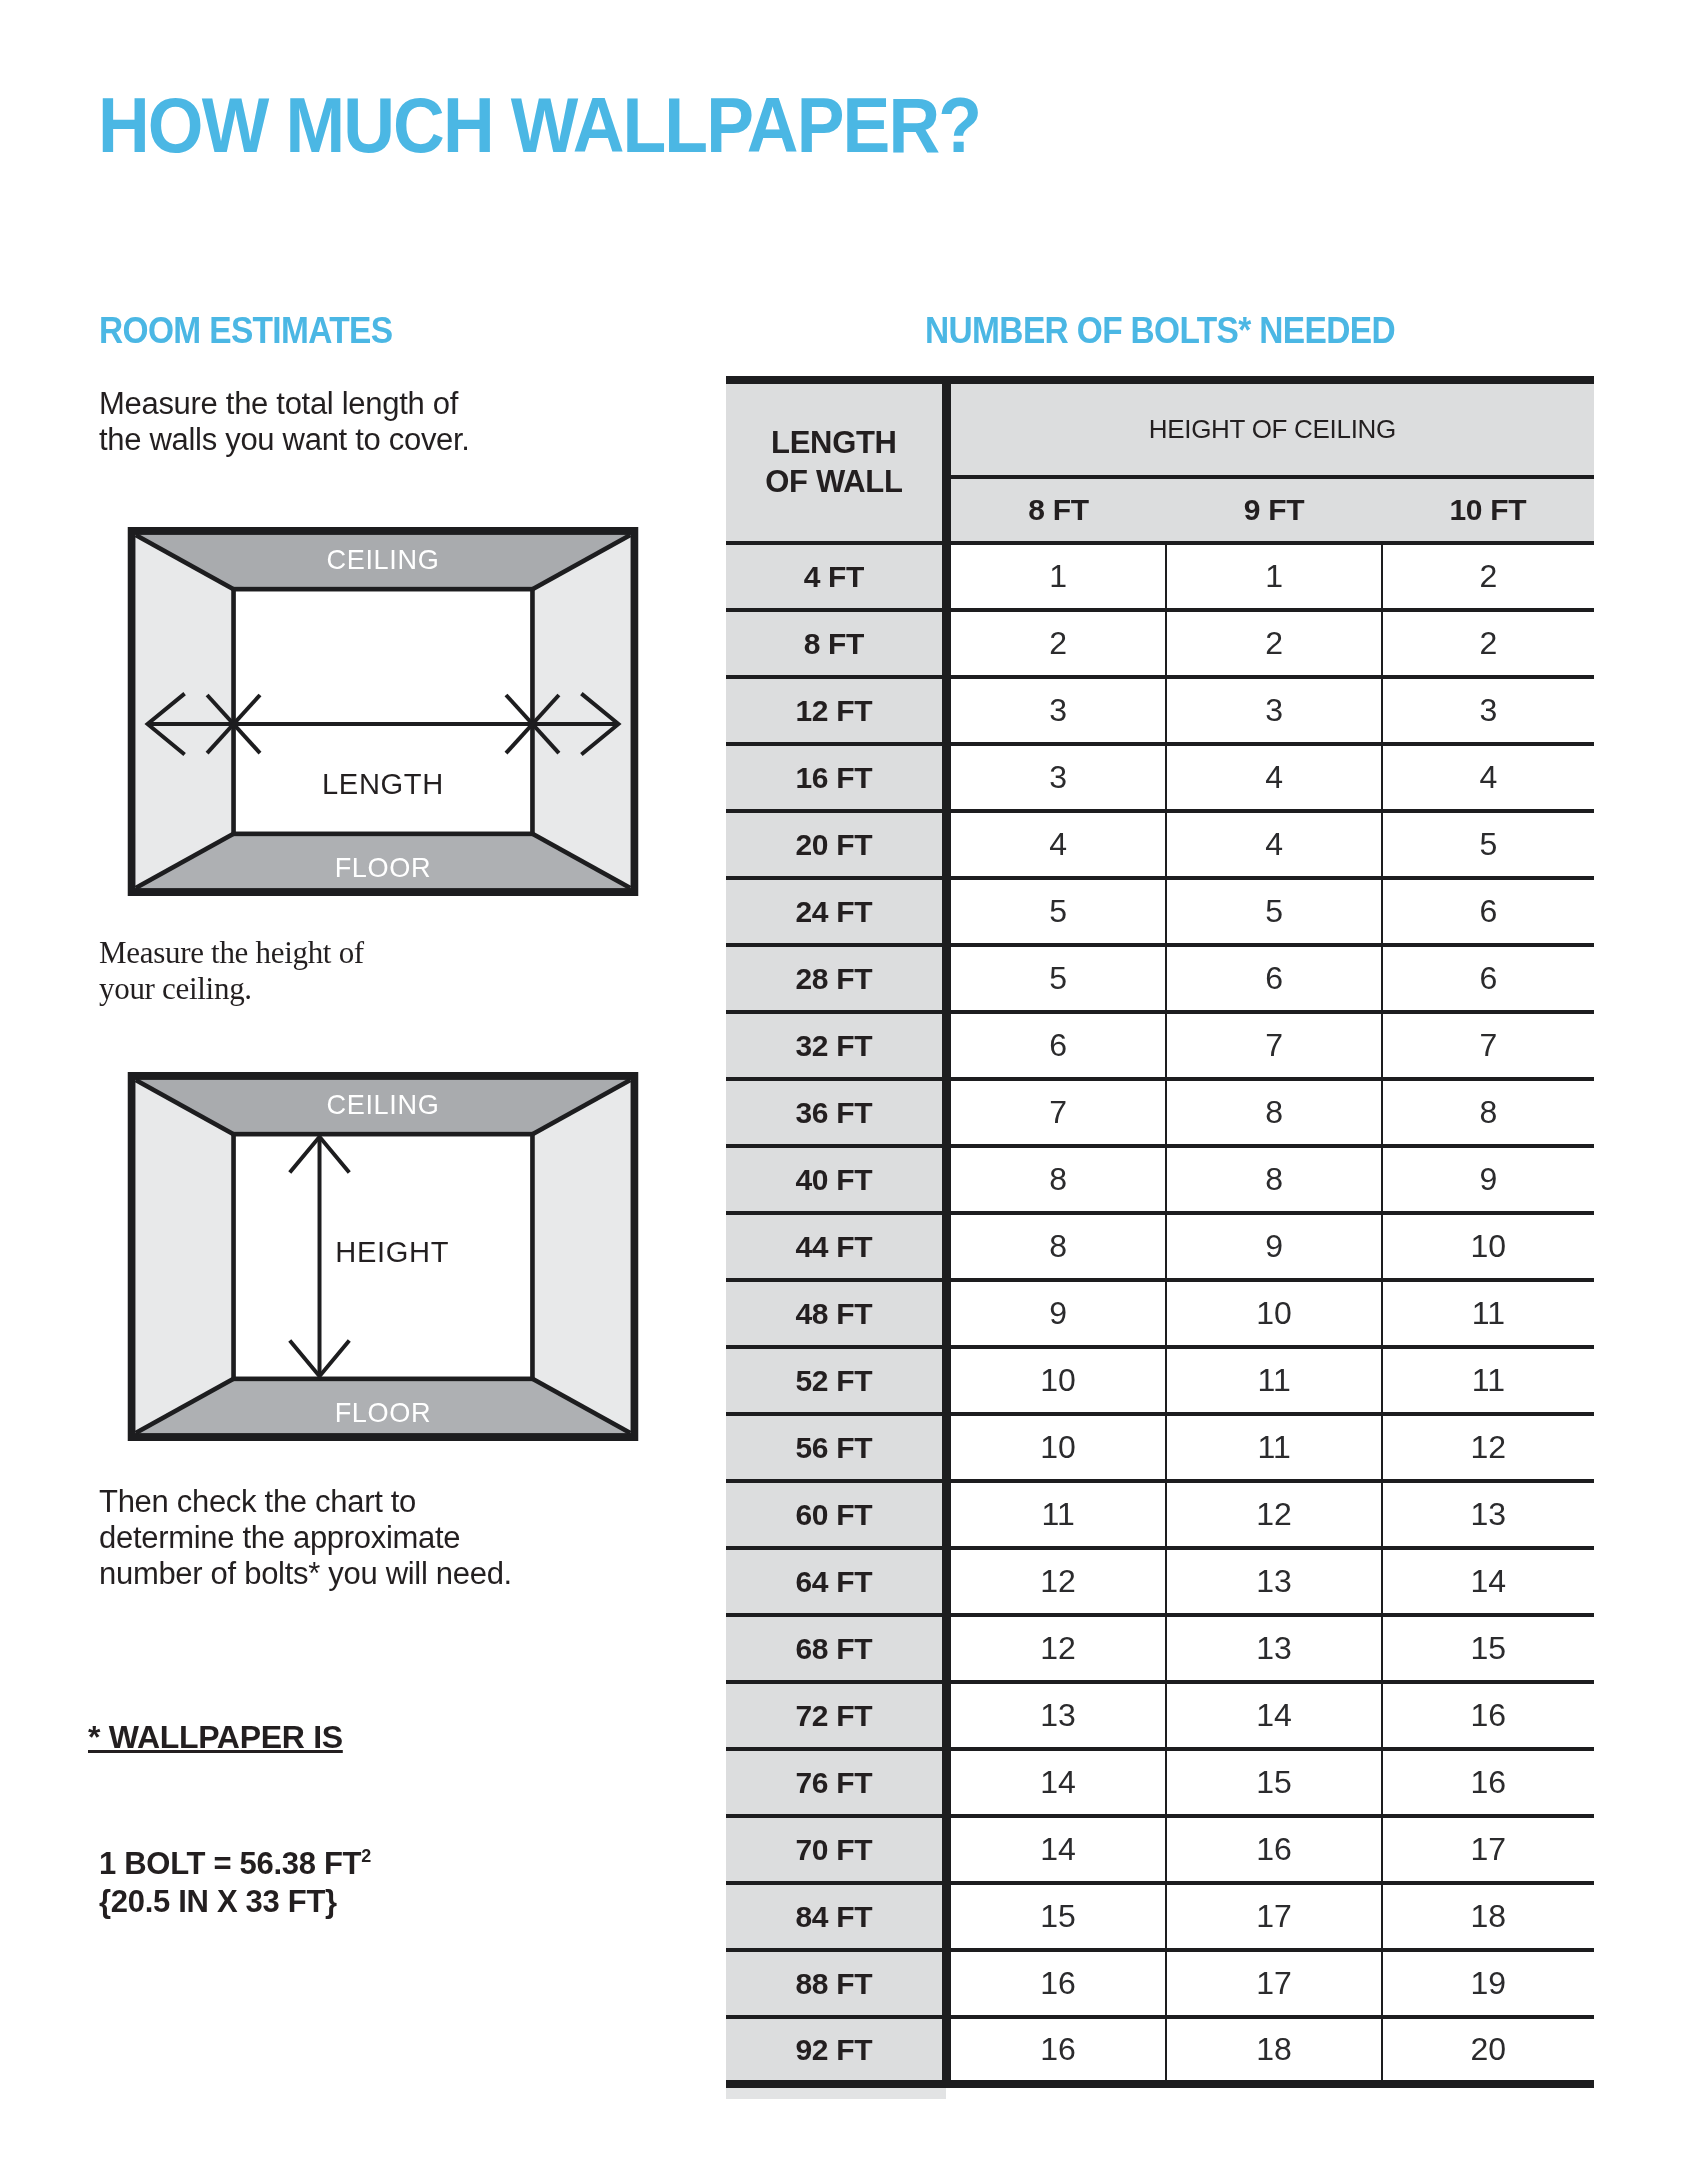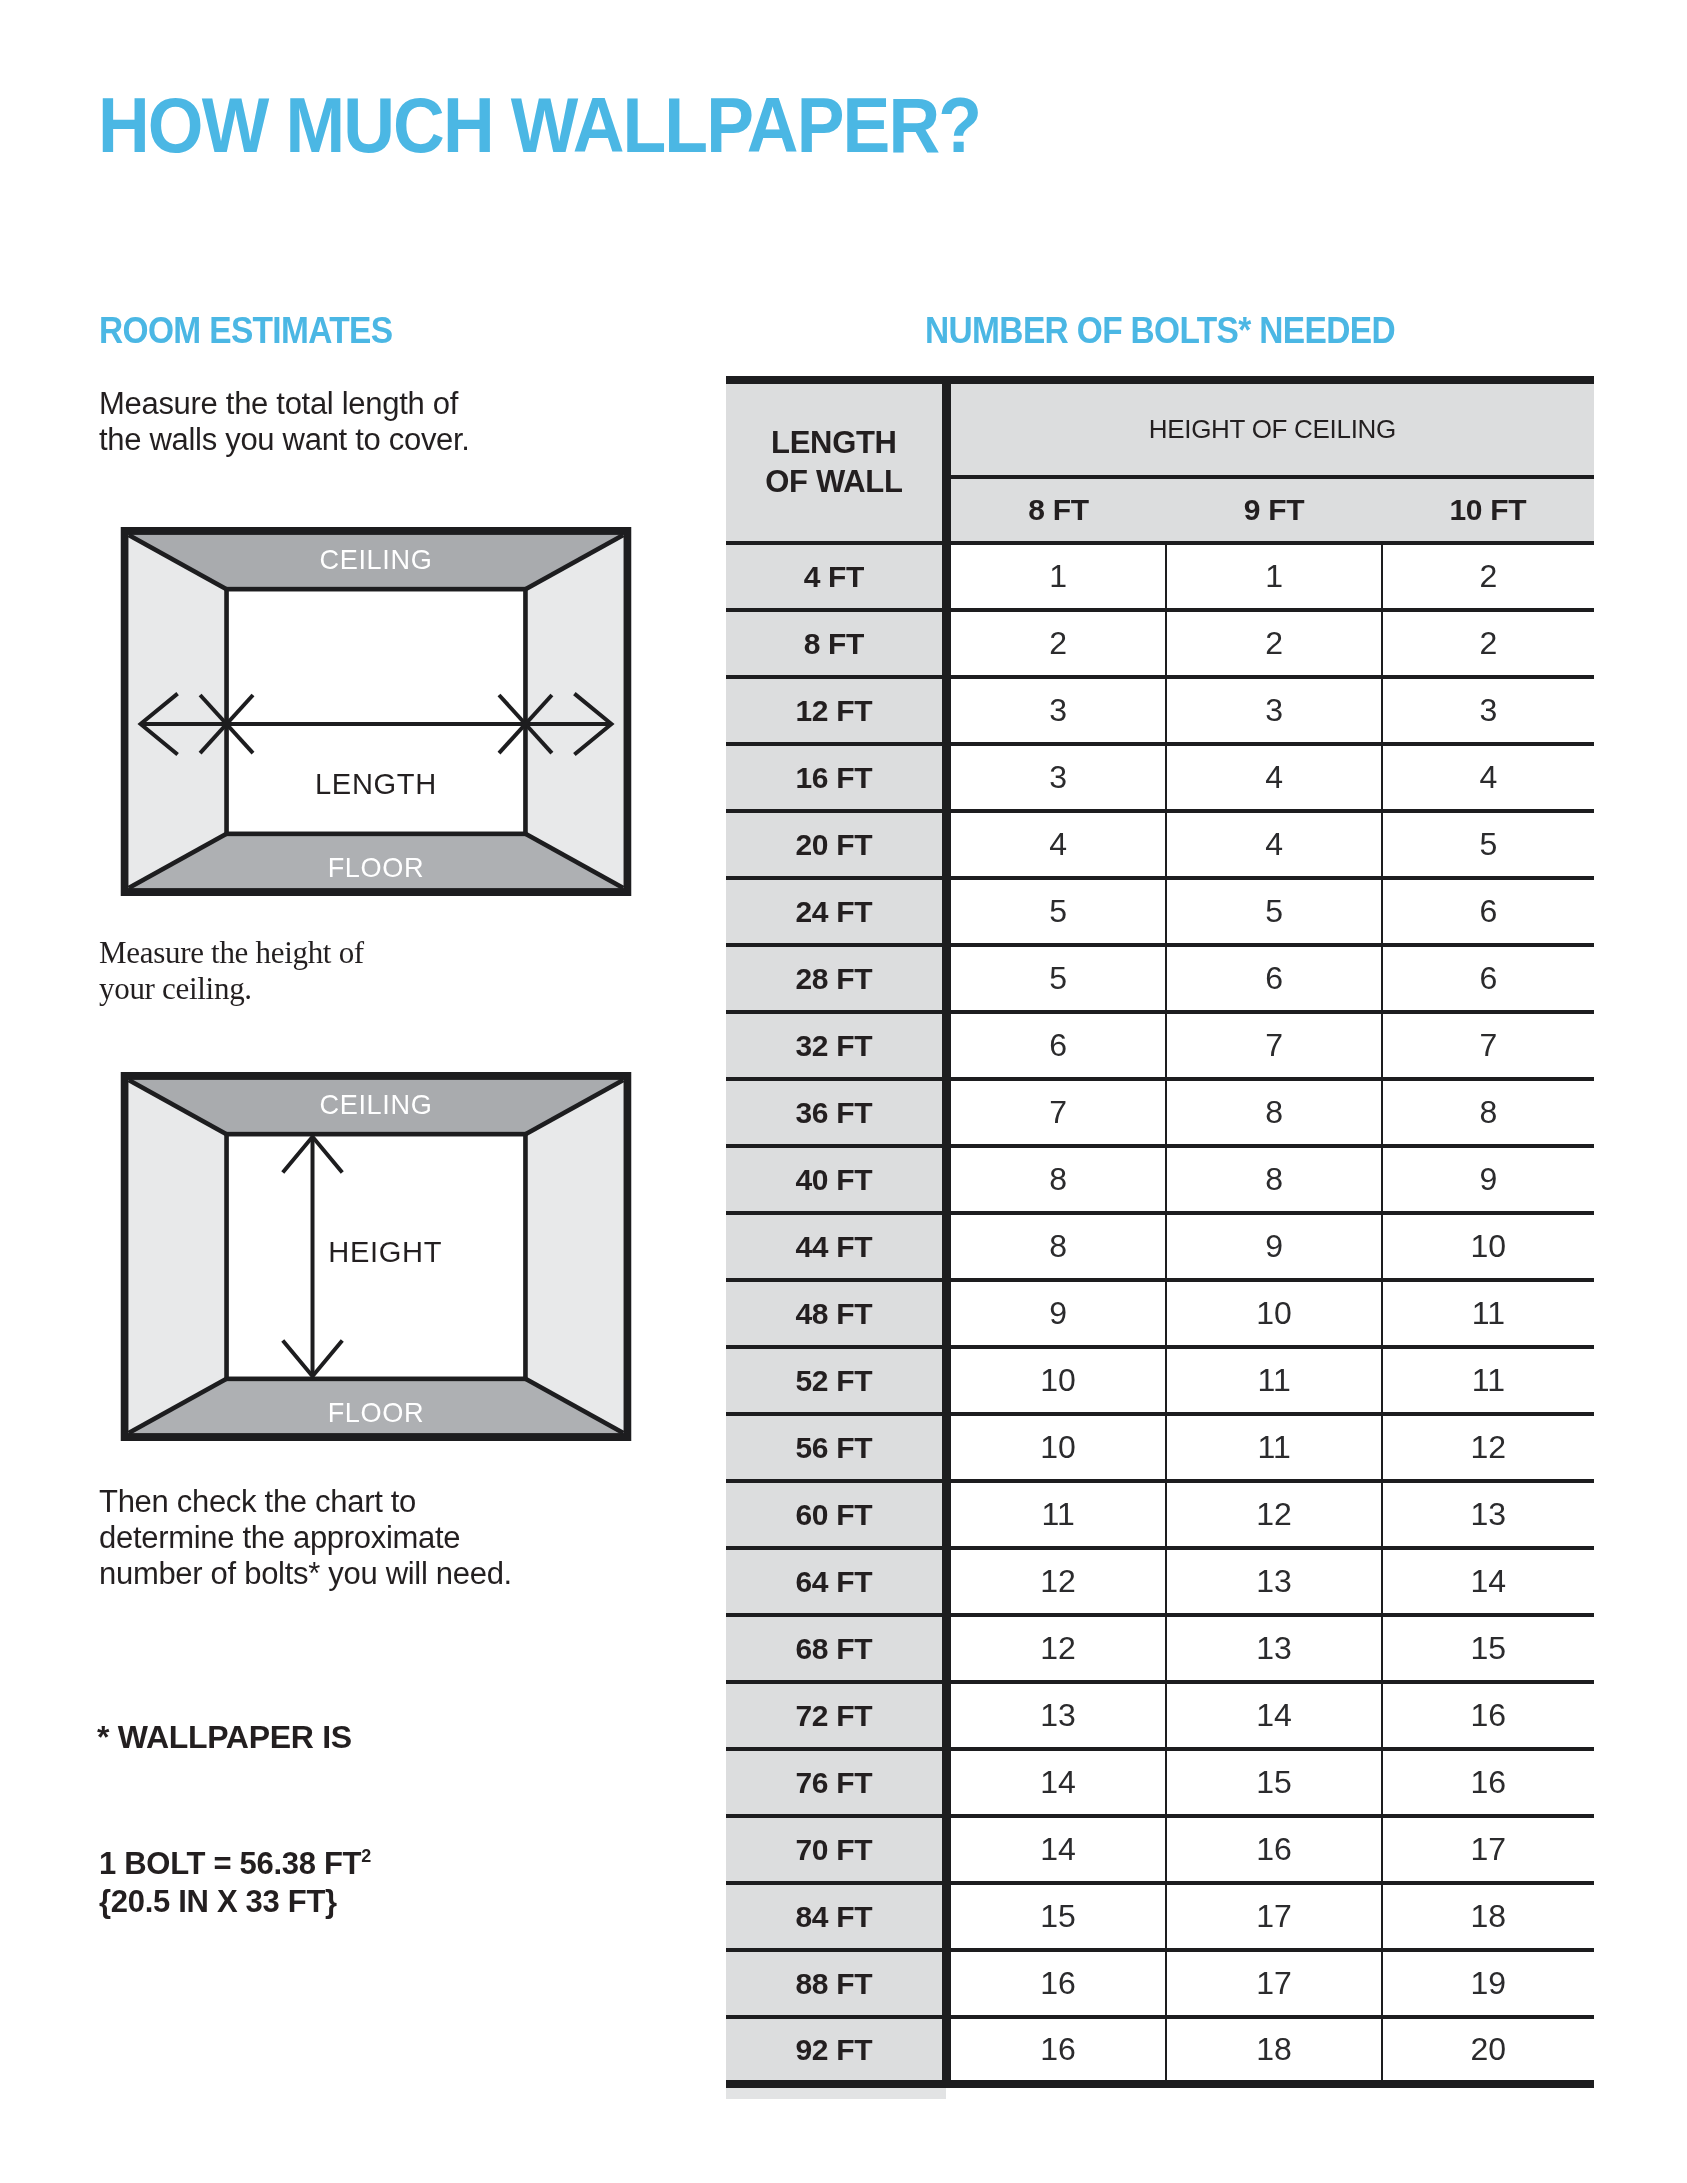--- a/index.html
+++ b/index.html
@@ -36,30 +36,30 @@
     transform:scaleX(0.93);transform-origin:center top;
   }
   .step{
     position:absolute;left:99px;margin:0;
     font-size:31px;line-height:36px;letter-spacing:-0.3px;
     white-space:pre-line;color:var(--ink);
   }
   #step1{top:386px;}
   #step2{top:935px;font-family:Liberation Serif, serif;}
   #step3{top:1484px;}
-  .diagram{position:absolute;left:92px;width:568px;height:369px;}
+  .diagram{position:absolute;left:99px;width:568px;height:369px;}
   #diagram1{top:527px;}
   #diagram2{top:1072px;}
   .diagram svg{display:block;width:100%;height:100%;}
   .diagram text{font-family:"Liberation Sans", sans-serif;}
   .wall-label{fill:#ffffff;font-size:41px;letter-spacing:1px;}
   .measure-label{fill:var(--ink);font-size:44px;letter-spacing:1px;}
   .footnote{
-    position:absolute;left:97px;top:1716px;margin:0;
-    font-size:32px;font-weight:700;line-height:42px;letter-spacing:-0.3px;
+    position:absolute;left:88px;top:1716px;margin:0;
+    font-size:32px;font-weight:700;line-height:42px;letter-spacing:-0.3px;text-decoration:underline;
   }
   .footnote .line2{padding-left:26.5px;}
   .bolt-info{
     position:absolute;left:99px;top:1838px;margin:0;
     font-size:31px;font-weight:700;line-height:38px;letter-spacing:-0.3px;
   }
   .bolt-info sup{font-size:58%;position:relative;top:-1.3px;}
   .table-wrap{position:absolute;left:726px;top:376px;width:868px;}
   table.bolts{
     border-collapse:collapse;table-layout:fixed;width:868px;

